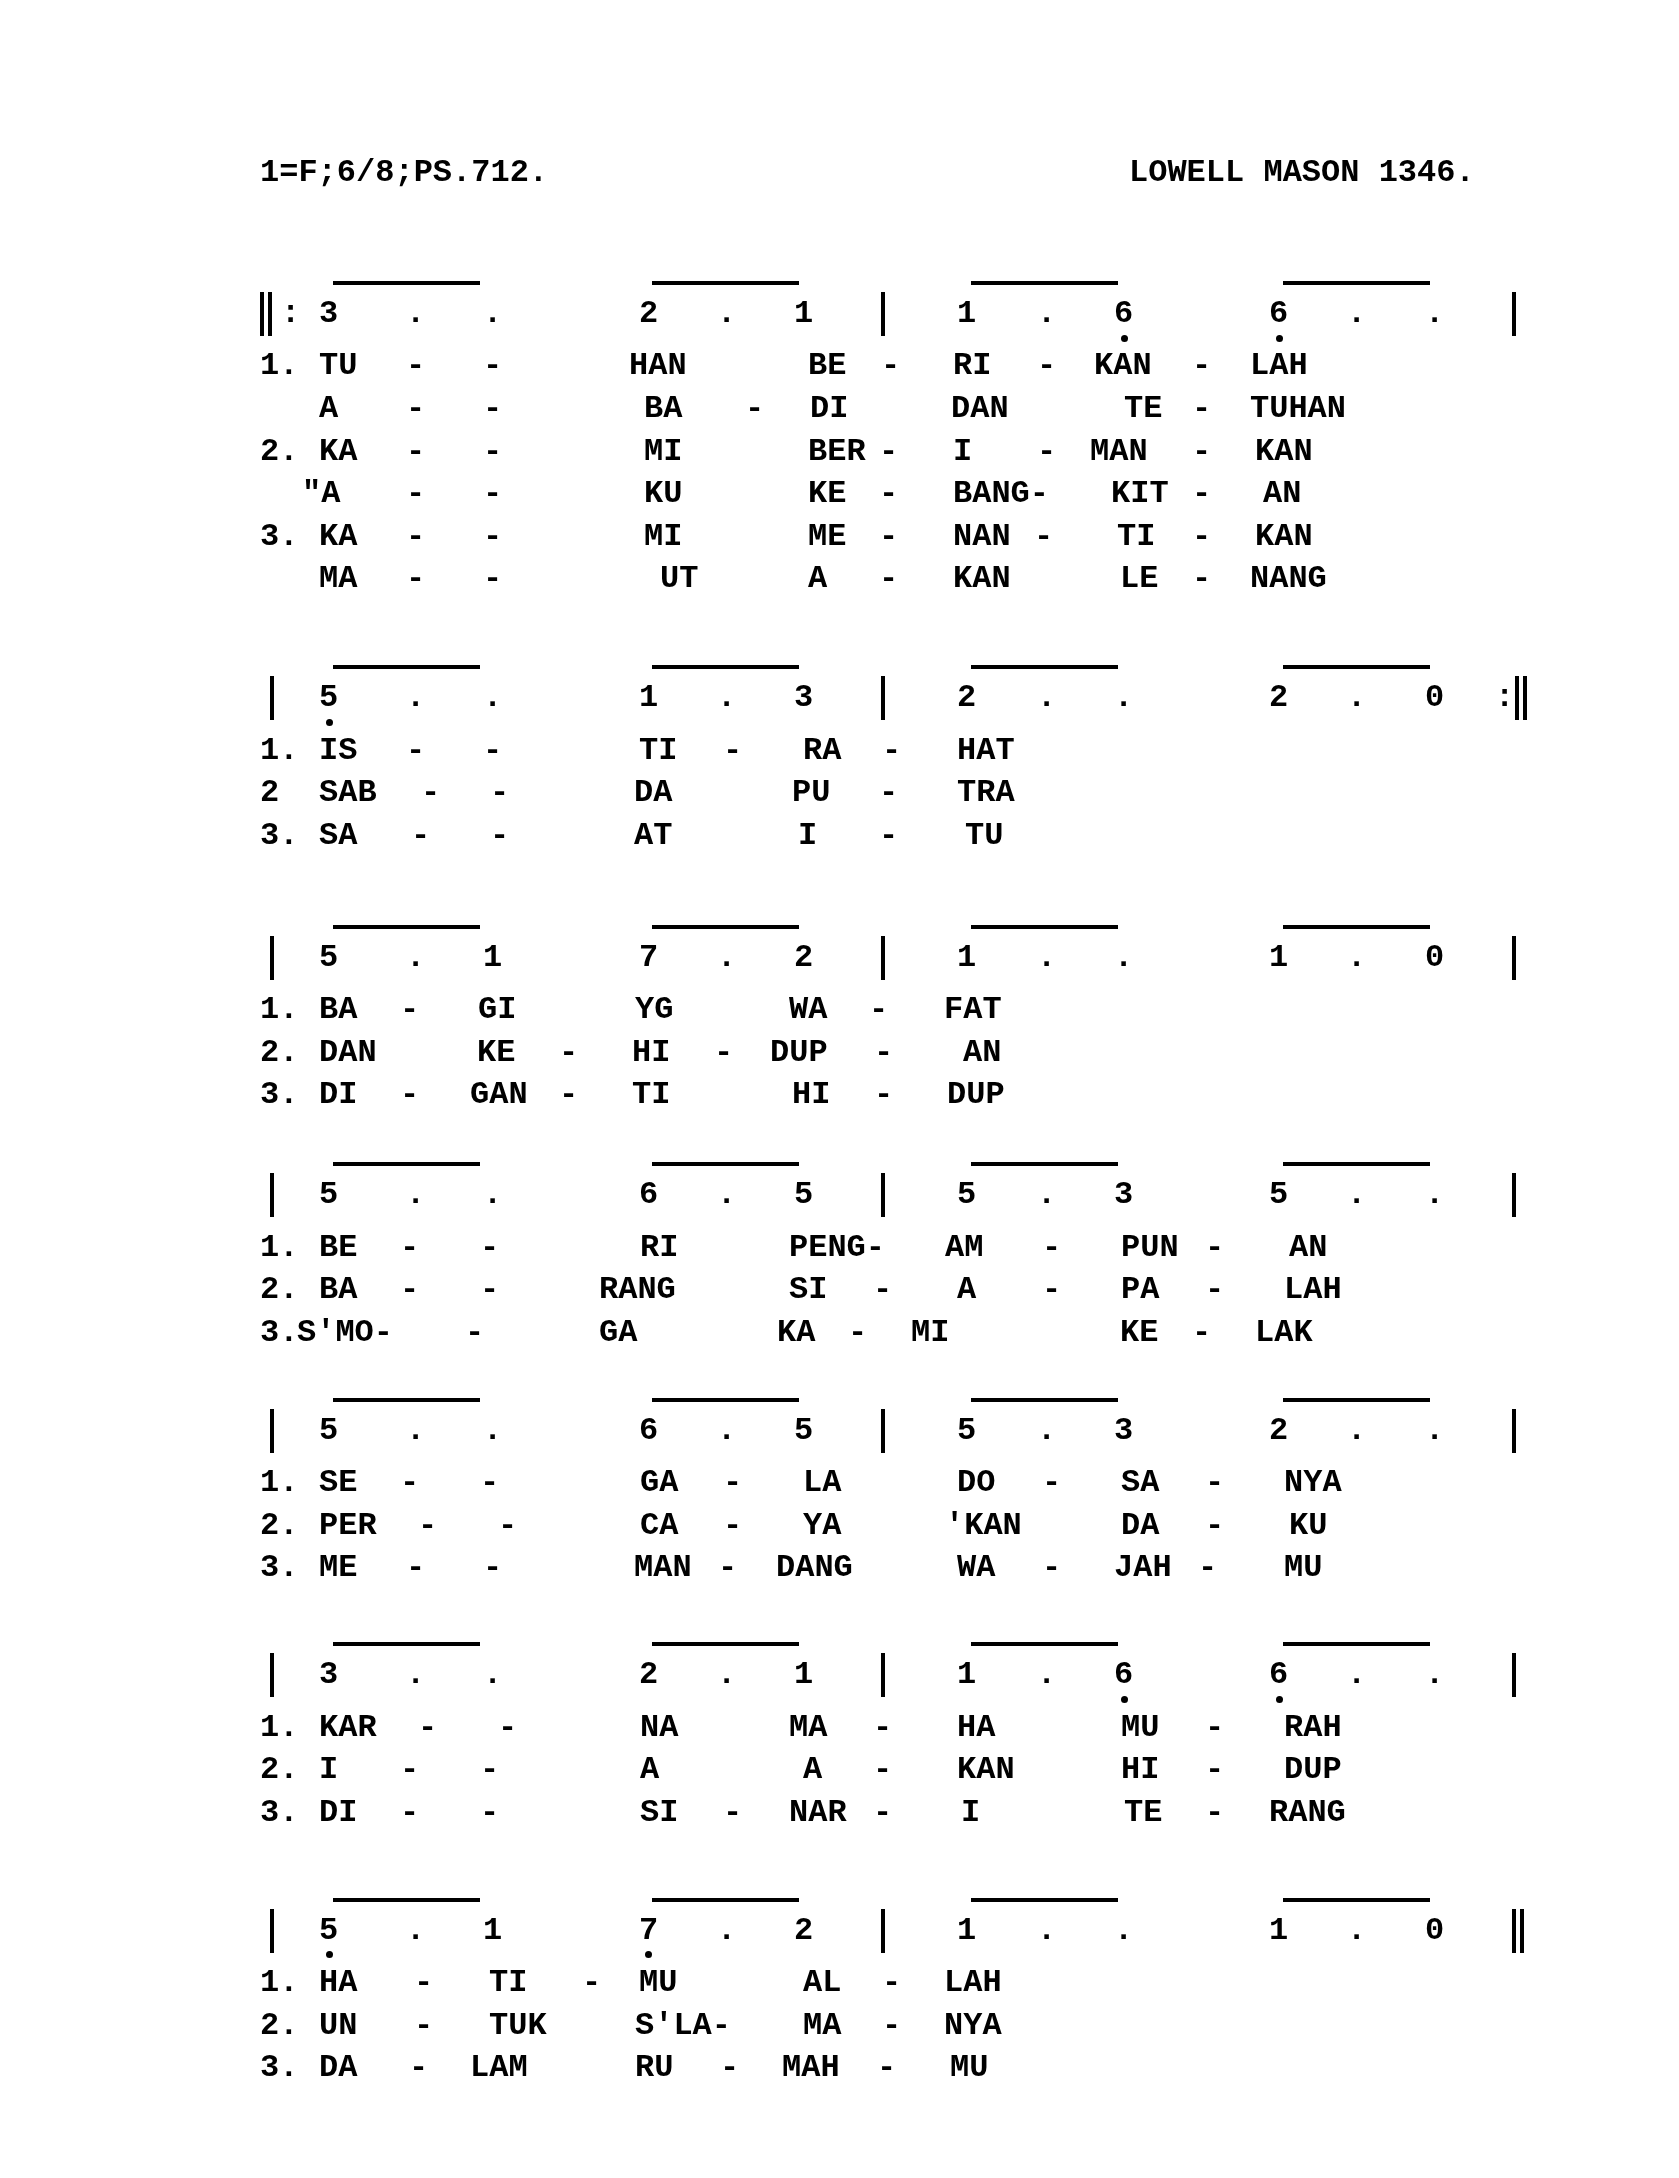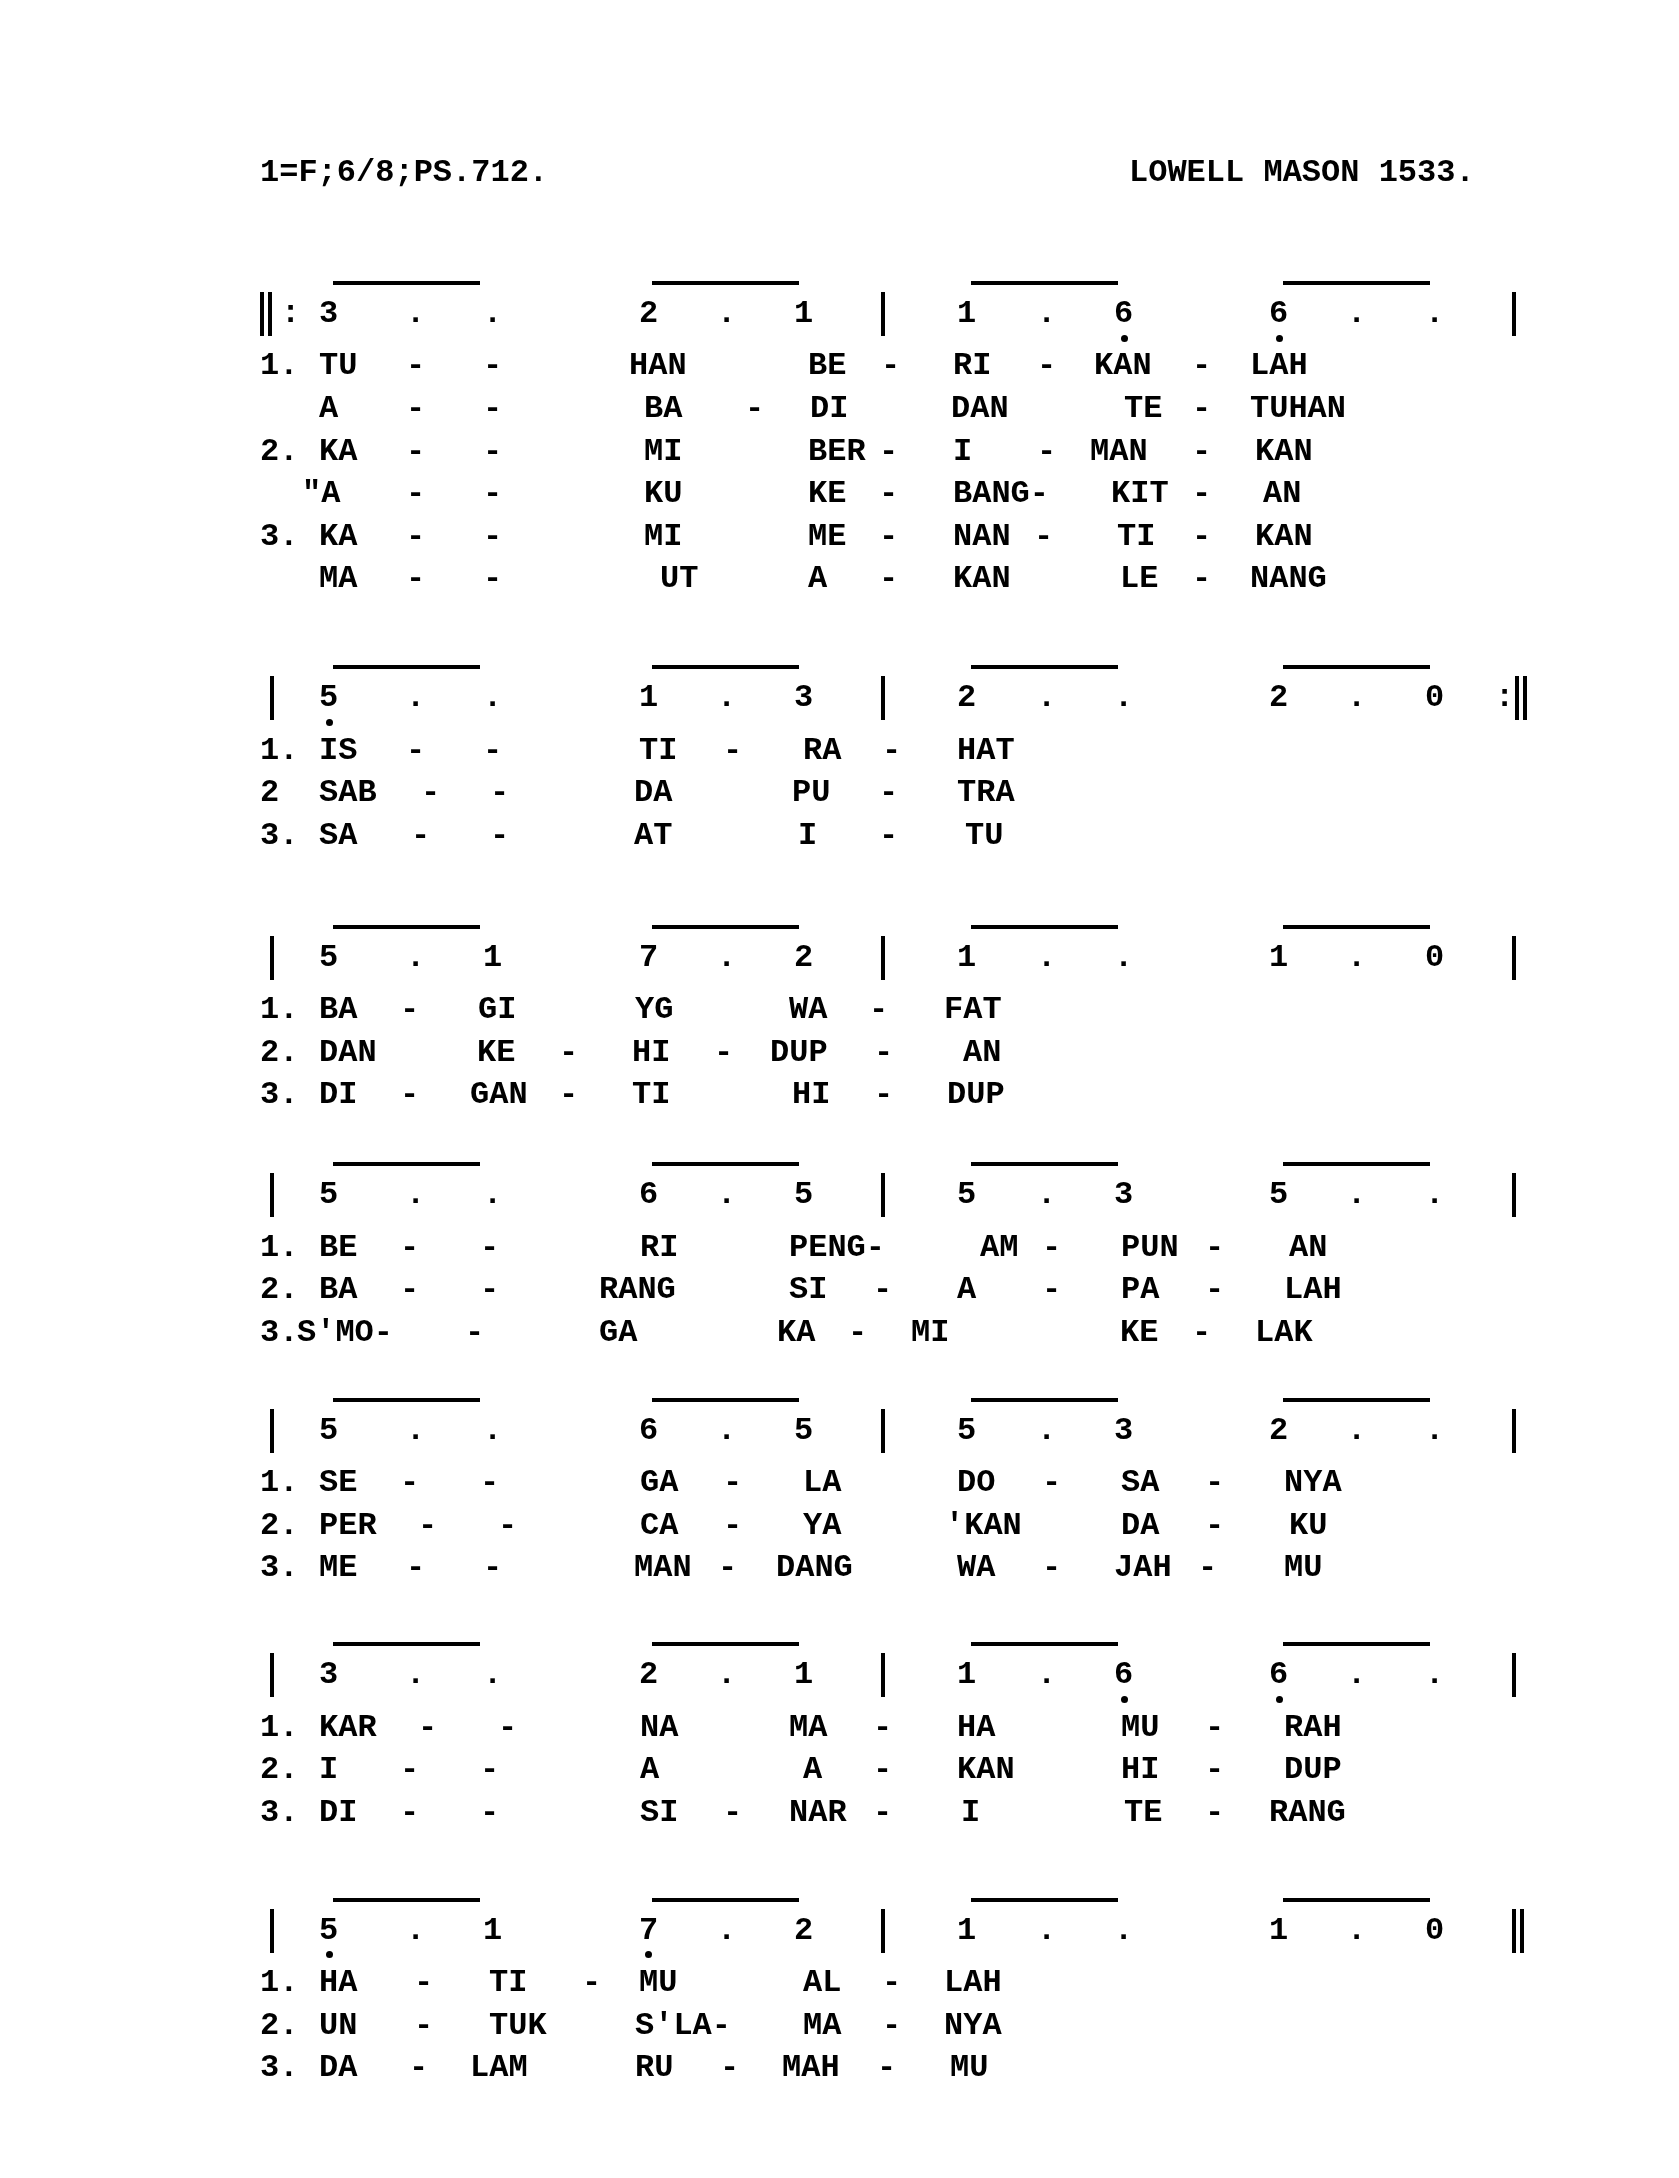--- a/index.html
+++ b/index.html
@@ -44,21 +44,21 @@
   .overline{position:absolute;height:4px;background:#000;}
   .bar{position:absolute;width:4px;height:44px;background:#000;}
   .dbar{position:absolute;width:12px;height:44px;border-left:4px solid #000;border-right:4px solid #000;box-sizing:border-box;}
   .lowdot{position:absolute;width:7px;height:7px;background:#000;border-radius:50%;}
 </style>
 </head>
 <body>
 
 <div class="sheet">
   <span class="hdr hdr-left">1=F;6/8;PS.712.</span>
-  <span class="hdr hdr-right">LOWELL MASON 1533.</span>
+  <span class="hdr hdr-right">LOWELL MASON 1346.</span>
   <div id="score">
       <div class="system">
         <div class="overline" style="left: 333px; top: 281px; width: 147px;"></div>
         <div class="overline" style="left: 652px; top: 281px; width: 147px;"></div>
         <div class="overline" style="left: 971px; top: 281px; width: 147px;"></div>
         <div class="overline" style="left: 1283px; top: 281px; width: 147px;"></div>
         <div class="dbar" style="left: 260px; top: 292px;"></div>
         <span class="ntext" style="left: 281px; top: 297px;">:</span>
         <span class="ntext" style="left: 319px; top: 297px;">3</span>
         <span class="ntext" style="left: 406px; top: 297px;">.</span>
@@ -257,21 +257,21 @@
         <span class="ntext" style="left: 1269px; top: 1178px;">5</span>
         <span class="ntext" style="left: 1347px; top: 1178px;">.</span>
         <span class="ntext" style="left: 1425px; top: 1178px;">.</span>
         <div class="bar" style="left: 1512px; top: 1173px;"></div>
         <span class="ltext" style="left: 260px; top: 1231px;">1.</span>
         <span class="ltext" style="left: 319px; top: 1231px;">BE</span>
         <span class="ltext" style="left: 400px; top: 1231px;">-</span>
         <span class="ltext" style="left: 480px; top: 1231px;">-</span>
         <span class="ltext" style="left: 640px; top: 1231px;">RI</span>
         <span class="ltext" style="left: 789px; top: 1231px;">PENG-</span>
-        <span class="ltext" style="left: 980px; top: 1231px;">AM</span>
+        <span class="ltext" style="left: 945px; top: 1231px;">AM</span>
         <span class="ltext" style="left: 1042px; top: 1231px;">-</span>
         <span class="ltext" style="left: 1121px; top: 1231px;">PUN</span>
         <span class="ltext" style="left: 1205px; top: 1231px;">-</span>
         <span class="ltext" style="left: 1289px; top: 1231px;">AN</span>
         <span class="ltext" style="left: 260px; top: 1273px;">2.</span>
         <span class="ltext" style="left: 319px; top: 1273px;">BA</span>
         <span class="ltext" style="left: 400px; top: 1273px;">-</span>
         <span class="ltext" style="left: 480px; top: 1273px;">-</span>
         <span class="ltext" style="left: 599px; top: 1273px;">RANG</span>
         <span class="ltext" style="left: 789px; top: 1273px;">SI</span>

